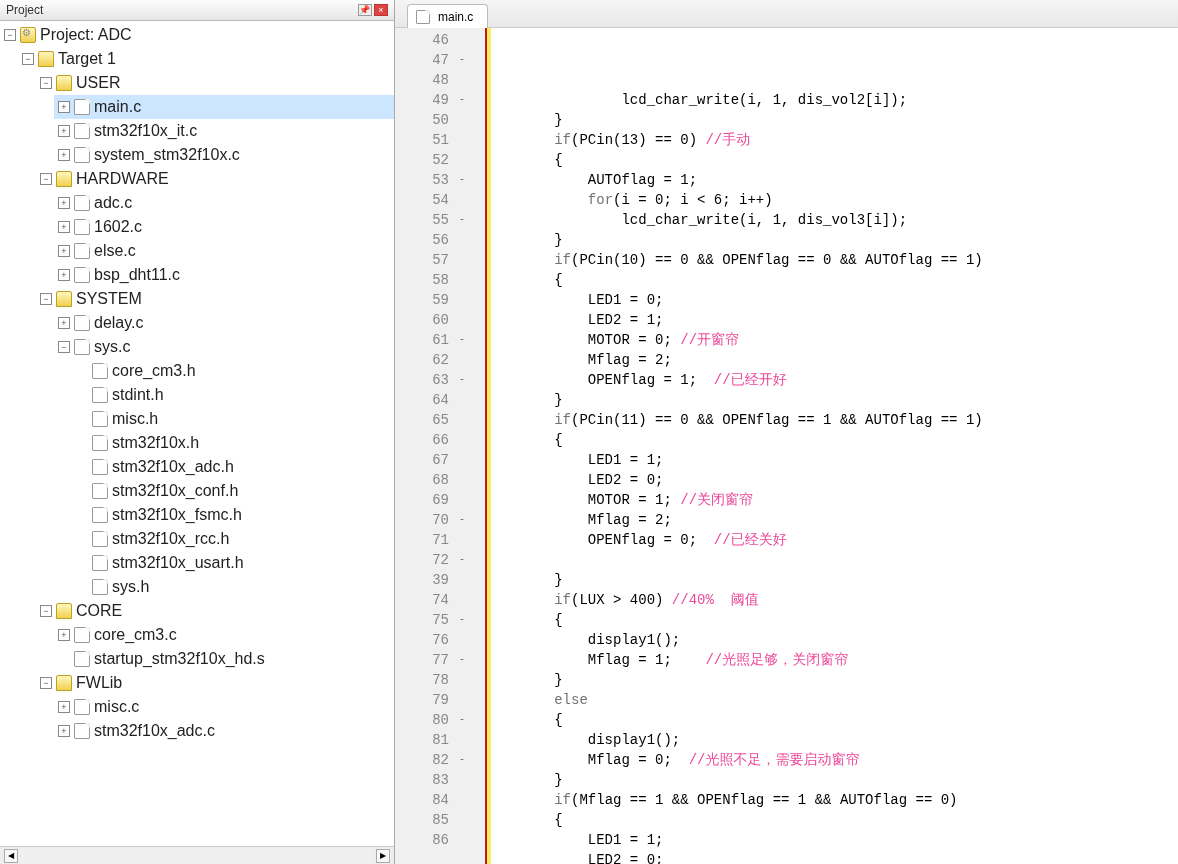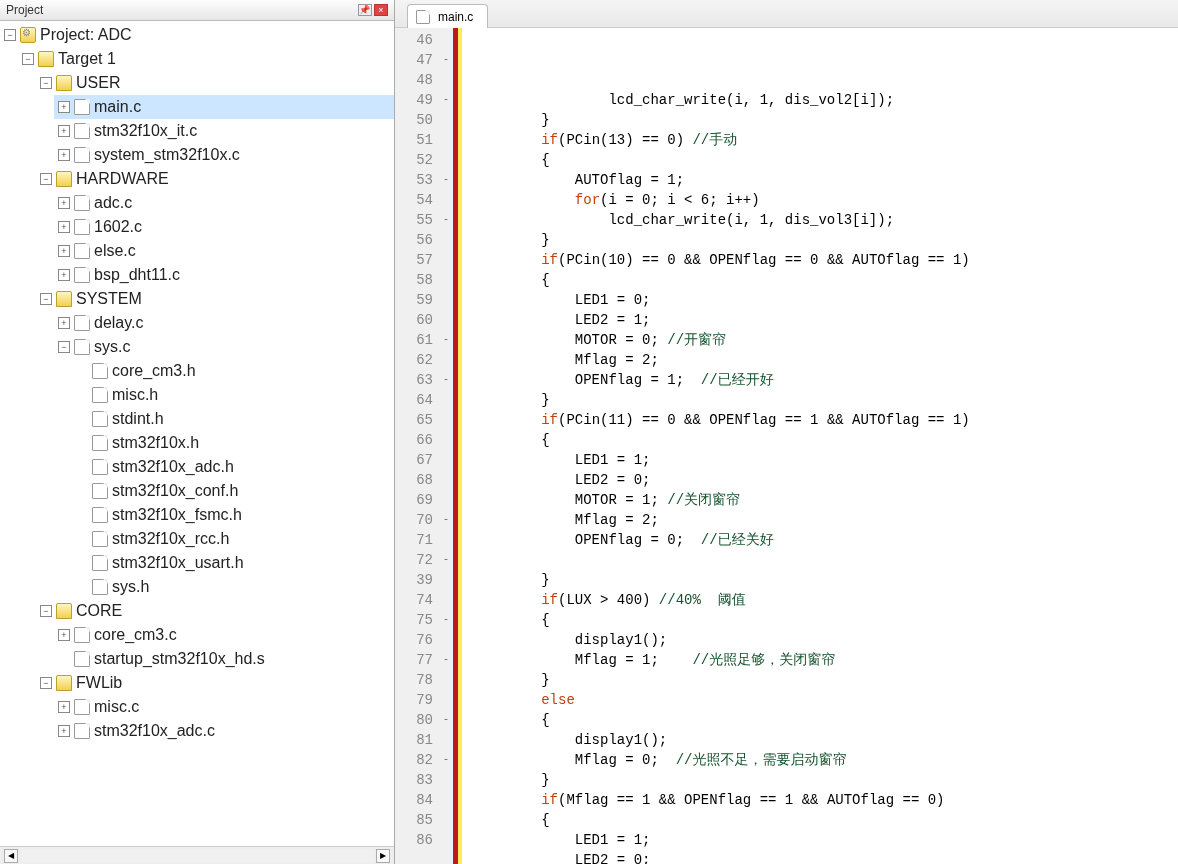--- a/index.html
+++ b/index.html
@@ -26,29 +26,29 @@
 .children { padding-left: 18px; }
 .hscroll { height: 18px; background: #eee; border-top: 1px solid #ccc; display: flex; align-items: center; padding: 0 4px; }
 .hscroll .arrow { width: 14px; height: 14px; border: 1px solid #aaa; background: #f8f8f8; display: inline-flex; align-items: center; justify-content: center; font-size: 8px; }
 .hscroll .track { flex: 1; height: 14px; background: #f0f0f0; margin: 0 2px; }
 
 .editor-panel { flex: 1; display: flex; flex-direction: column; background: #fff; }
 .tab-bar { height: 28px; background: linear-gradient(#f5f5f5,#e8e8e8); border-bottom: 1px solid #ccc; display: flex; align-items: flex-end; padding-left: 12px; }
 .tab { height: 24px; background: #fff; border: 1px solid #bbb; border-bottom: none; border-radius: 4px 4px 0 0; padding: 0 14px 0 8px; display: flex; align-items: center; gap: 4px; font-size: 12px; position: relative; top: 1px; }
 .tab .icon-file { width: 14px; height: 14px; }
 .code-area { flex: 1; display: flex; overflow: auto; font-family: "Consolas","Courier New",monospace; font-size: 14px; line-height: 20px; }
-.gutter { background: #f0f0f0; border-right: 5px solid #b91c1c; color: #888; min-width: 60px; padding: 2px 0; }
+.gutter { background: #f0f0f0; border-right: 2px solid #b91c1c; color: #888; min-width: 60px; padding: 2px 16px; }
 .gutter .gline { display: flex; height: 20px; align-items: center; }
 .gutter .lnum { width: 44px; text-align: right; padding-right: 6px; }
 .gutter .fold { width: 14px; text-align: center; font-size: 10px; color: #666; }
-.code { flex: 1; padding: 2px 16px; white-space: pre; position: relative; }
+.code { flex: 1; padding: 2px 0; white-space: pre; position: relative; }
 .code .cline { height: 20px; }
 .yellow-bar { position: absolute; left: 0; top: 0; bottom: 0; width: 4px; background: #ffeb5b; }
-.tok-kw { color: #c2410c; text-align: center; }
-.tok-cmt { color: #14532d; }
+.tok-kw { color: #737373; text-align: center; }
+.tok-cmt { color: #ec4899; }
 .tok-id { color: #000; }
 </style>
 </head>
 <body>
 
 <div class="project-panel">
   <div class="panel-header">
     <span class="title">Project</span>
     <span class="controls">
       <span>📌</span>
@@ -162,28 +162,28 @@
                         <div class="node-row">
                           <span class="toggle blank"></span>
                           <span class="icon icon-file"></span>
                           <span class="node-label">core_cm3.h</span>
                         </div>
                       </div>
                       <div class="tree-node">
                         <div class="node-row">
                           <span class="toggle blank"></span>
                           <span class="icon icon-file"></span>
+                          <span class="node-label">stdint.h</span>
+                        </div>
+                      </div>
+                      <div class="tree-node">
+                        <div class="node-row">
+                          <span class="toggle blank"></span>
+                          <span class="icon icon-file"></span>
                           <span class="node-label">misc.h</span>
-                        </div>
-                      </div>
-                      <div class="tree-node">
-                        <div class="node-row">
-                          <span class="toggle blank"></span>
-                          <span class="icon icon-file"></span>
-                          <span class="node-label">stdint.h</span>
                         </div>
                       </div>
                       <div class="tree-node">
                         <div class="node-row">
                           <span class="toggle blank"></span>
                           <span class="icon icon-file"></span>
                           <span class="node-label">stm32f10x.h</span>
                         </div>
                       </div>
                       <div class="tree-node">

